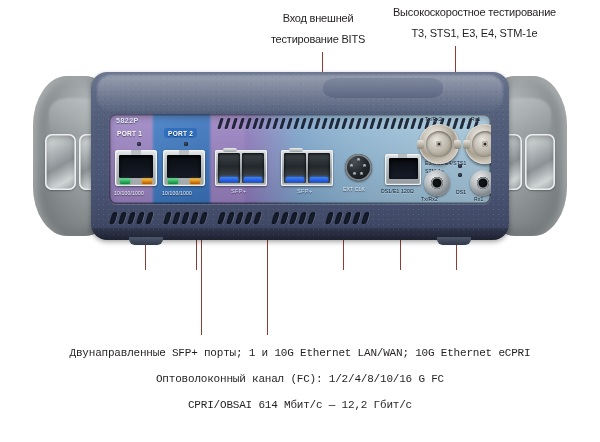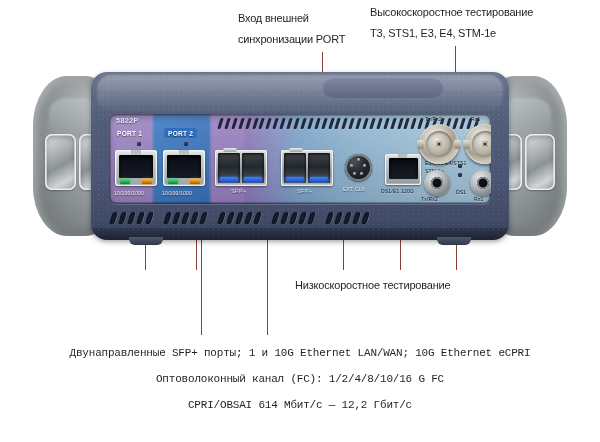--- a/index.html
+++ b/index.html
@@ -9,31 +9,31 @@
     font-family:"Liberation Sans","DejaVu Sans",sans-serif;
     color:#231f20;
     overflow:hidden;
     position:relative;
   }
   .stage{position:absolute;left:0;top:0;width:600px;height:442px;}
 
   
   .callout{
     position:absolute;
-    text-align:left;
+    text-align:center;
     font-size:11px;
     line-height:15px;
     color:#231f20;
     letter-spacing:-0.2px;
     white-space:nowrap;
   }
   .callout .l2{display:block;margin-top:6px;}
 
   .c-bits{left:238px;top:11px;width:160px;}
-  .c-high{left:370px;top:5px;width:225px;}
+  .c-high{left:362px;top:5px;width:225px;}
   .c-rj45{left:86px;top:276px;width:175px;}
   .c-low{left:295px;top:278px;width:210px;}
 
   .bottom-block{
     position:absolute;left:0;top:340px;width:600px;
     text-align:center;font-size:11px;line-height:26px;
     letter-spacing:-0.2px;
   }
   .bottom-block div{white-space:nowrap;font-family:Liberation Mono, monospace;}
 
@@ -291,31 +291,30 @@
     background:linear-gradient(180deg,#4e5669,#30384b);
   }
 </style>
 </head>
 <body>
 
 <div class="stage">
 
   <div class="callout c-bits">
     <span>Вход внешней</span>
-    <span class="l2">синхронизации PORT</span>
+    <span class="l2">тестирование BITS</span>
   </div>
 
   <div class="callout c-high">
     <span>Высокоскоростное тестирование</span>
     <span class="l2">T3, STS1, E3, E4, STM-1e</span>
   </div>
 
 
   <div class="callout c-low">
-    <span>Низкоскоростное тестирование</span>
   </div>
 
   <div class="bottom-block">
     <div>Двунаправленные SFP+ порты; 1 и 10G Ethernet LAN/WAN; 10G Ethernet eCPRI</div>
     <div>Оптоволоконный канал (FC): 1/2/4/8/10/16 G FC</div>
     <div>CPRI/OBSAI 614 Мбит/с — 12,2 Гбит/с</div>
   </div>
 
   <div class="lead v" style="left:322px;top:52px;height:120px;"></div>
 

